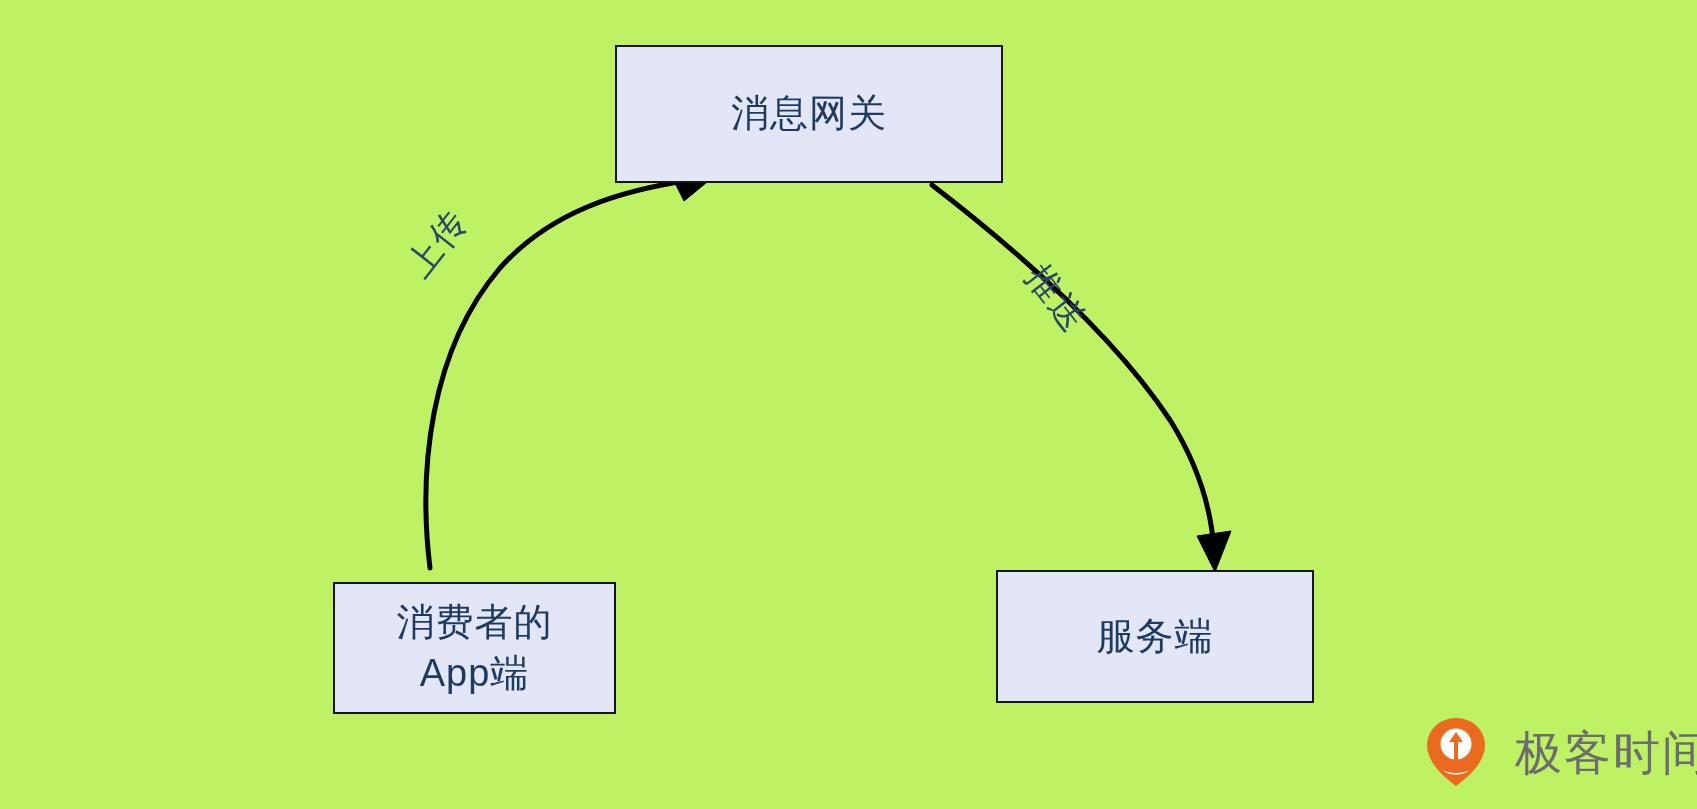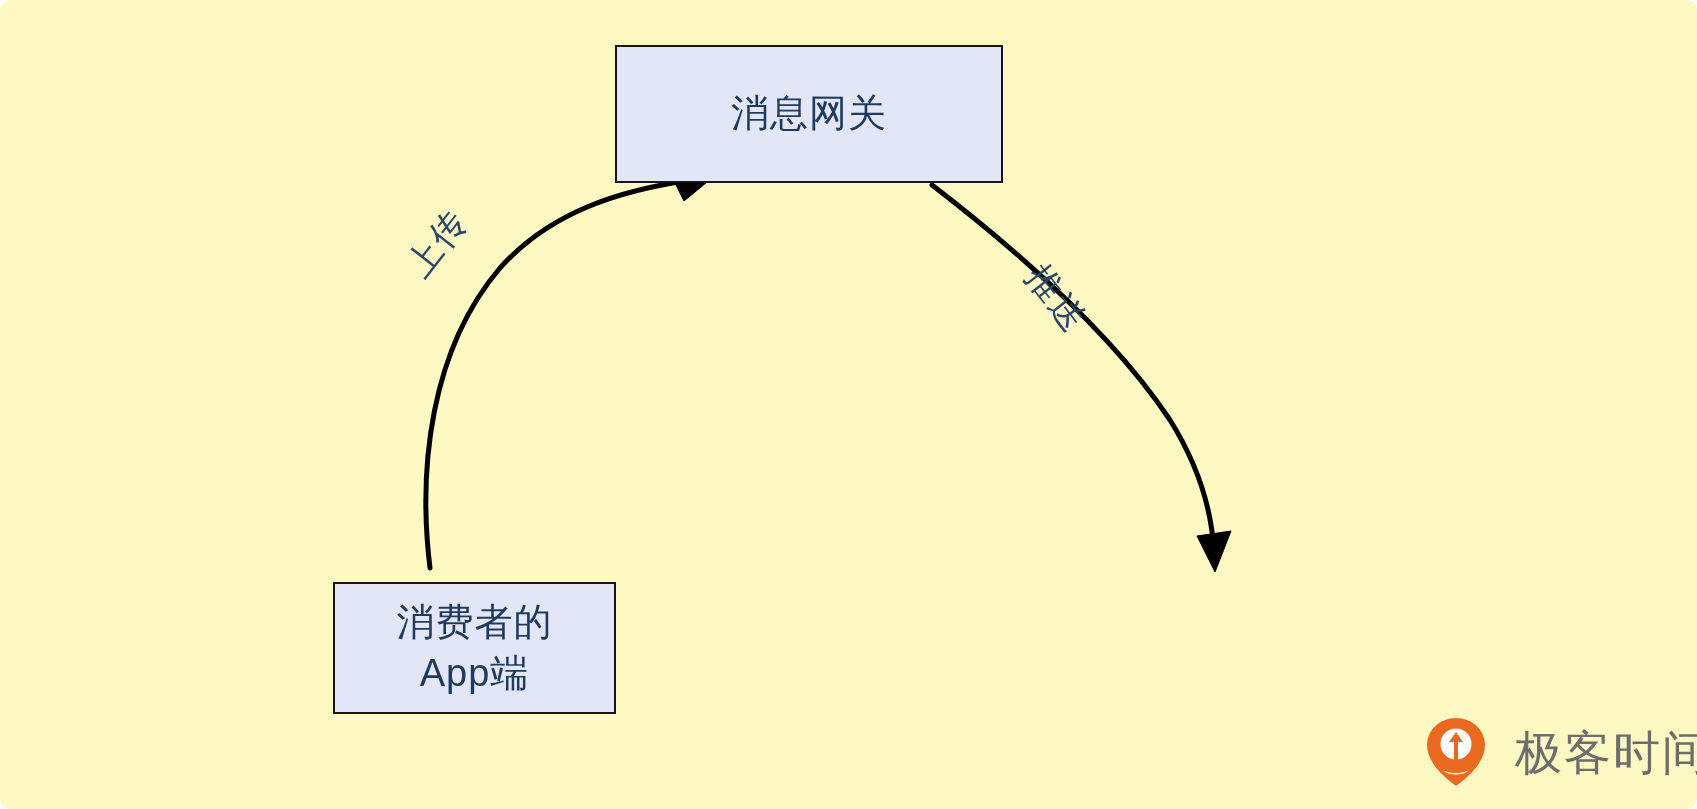--- a/index.html
+++ b/index.html
@@ -7,23 +7,22 @@
     padding: 0;
     background: #ffffff;
   }
   body {
     font-family: "Liberation Sans", "DejaVu Sans", sans-serif;
   }
   #canvas {
     position: relative;
     width: 1697px;
     height: 809px;
-    background: #fef9c3;
+    background: #bef264;
     overflow: hidden;
-    border-radius: 10px;
   }
   .node {
     position: absolute;
     box-sizing: border-box;
     background: #e2e6f6;
     border: 2px solid #14161a;
     display: flex;
     align-items: center;
     justify-content: center;
     text-align: center;
@@ -131,20 +130,21 @@
       <path class="edge-path" d="M 932 185 C 1010 245 1110 330 1170 420 C 1200 468 1212 515 1214 552"></path>
       <polygon class="edge-head" points="1215,572 1197,536 1231,531"></polygon>
     </g>
   </svg>
 
   <div class="node" id="node-gateway">消息网关</div>
 
   <div class="node" id="node-app">消费者的
 App端</div>
 
+  <div class="node" id="node-server">服务端</div>
 
   <div class="edge-label" id="label-upload">上传</div>
 
   <div class="edge-label" id="label-push">推送</div>
 
   <div id="brand">
     <svg id="brand-mark" viewBox="0 0 62 72" xmlns="http://www.w3.org/2000/svg">
       <path d="M31 2 C14.5 2 2 14.2 2 29.6 C2 45 17 60 31 70 C45 60 60 45 60 29.6 C60 14.2 47.5 2 31 2 Z" fill="#ea6b1f"></path>
       <circle cx="31" cy="28" r="15.5" fill="#ffffff"></circle>
       <path d="M31 16 L38 26 L33 26 L33 48 L29 48 L29 26 L24 26 Z" fill="#ea6b1f"></path>

